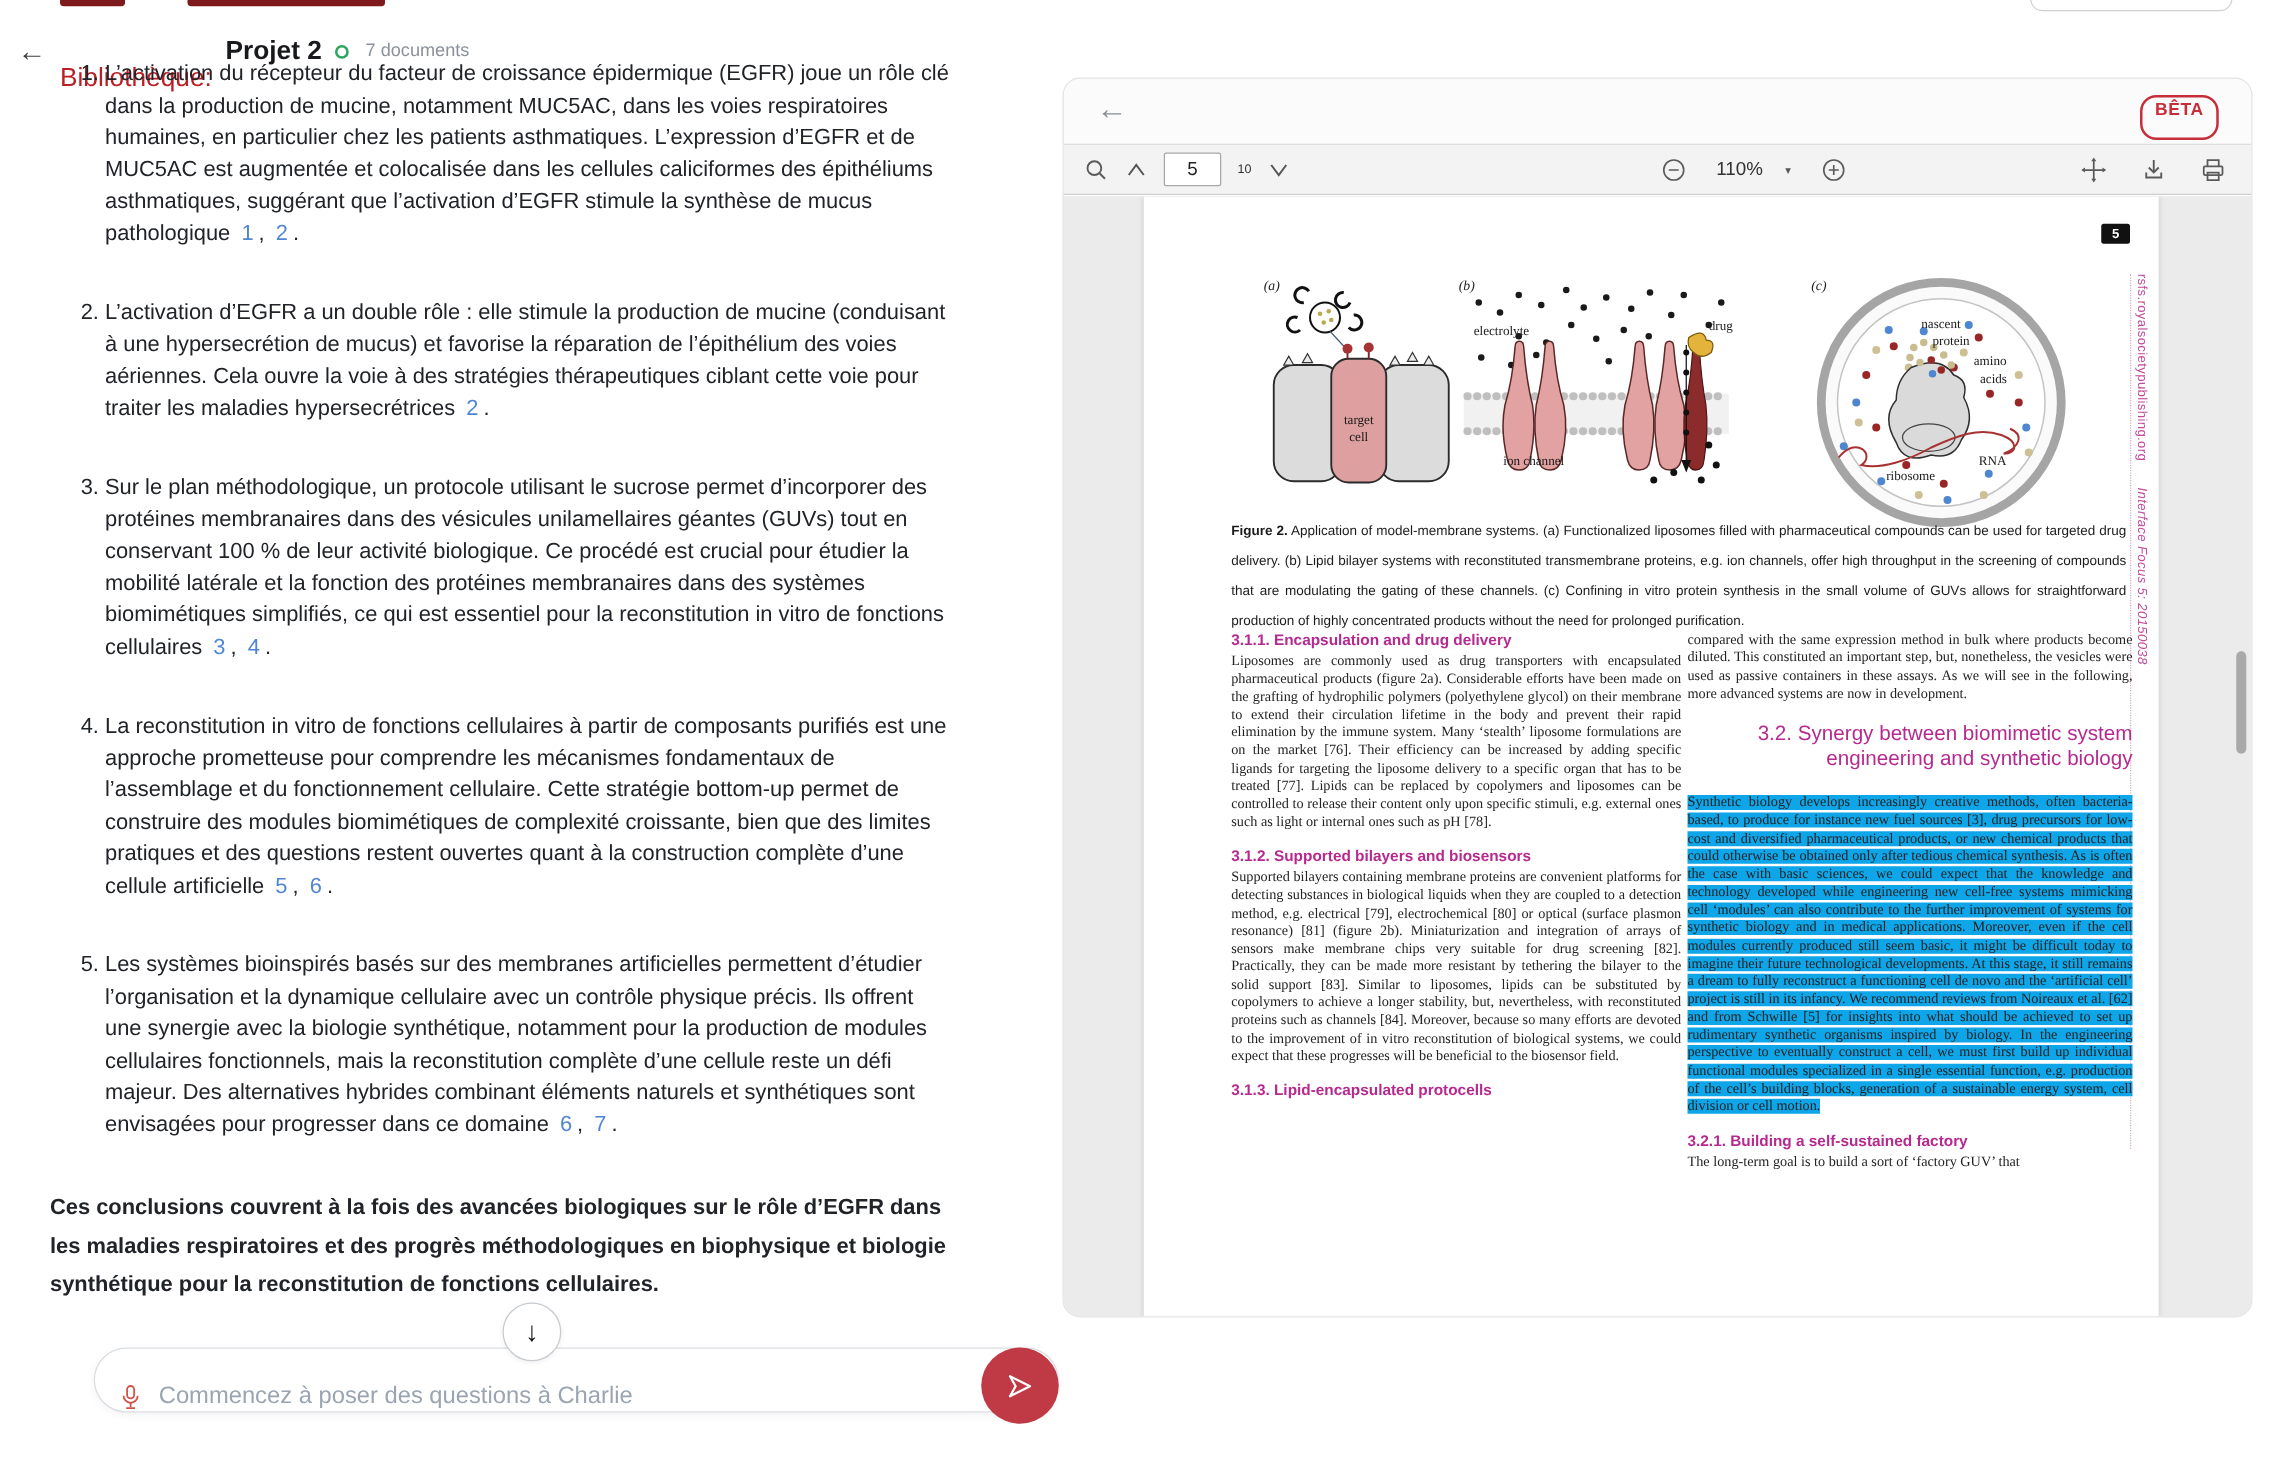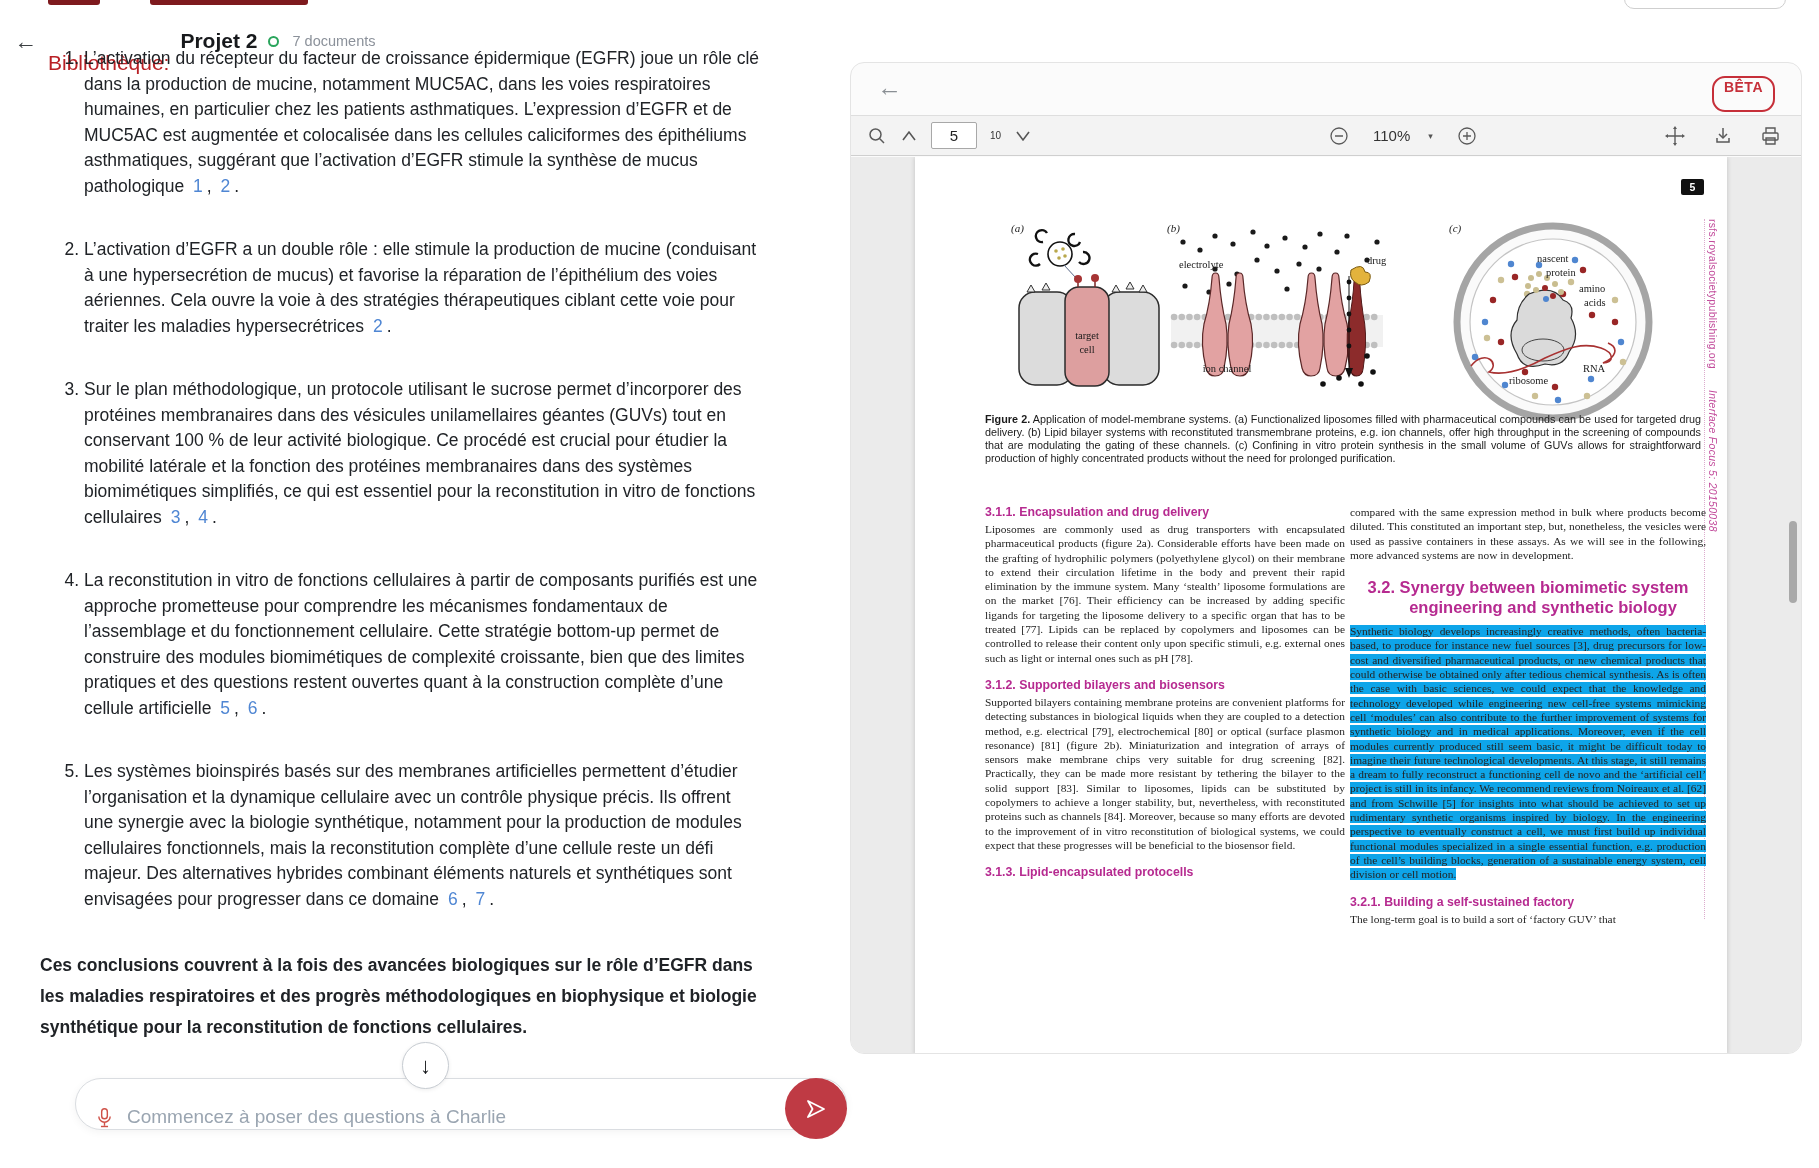--- a/index.html
+++ b/index.html
@@ -72,33 +72,33 @@
   .pdf-scrollbar { position:absolute; right:3px; top:0; bottom:0; width:10px; }
   .pdf-scroll-thumb { position:absolute; top:364px; left:1px; width:8px; height:82px; background:#a9a9a9; border-radius:4px; }
 
   
   .fig-svg { position:absolute; left:0; top:15px; }
   .page-badge { position:absolute; left:766px; top:22px; width:23px; height:16px; background:#111;
     color:#fff; font-size:10.5px; font-weight:bold; display:flex; align-items:center; justify-content:center; border-radius:2px; }
   .journal-side { position:absolute; left:789px; top:62px; height:700px; writing-mode:vertical-rl;
     font-size:10.5px; color:#c24b9b; letter-spacing:.3px; border-left:1px dotted #dcaccd; padding-left:2px; }
   .journal-side .issue { font-style:italic; margin-top:18px; }
-  .fig-caption { position:absolute; left:70px; top:256px; width:716px; font-size:10.8px; line-height:13px;
+  .fig-caption { position:absolute; left:70px; top:256px; width:716px; font-size:10.8px; line-height:24px;
     color:#1b1b1b; text-align:justify; }
   .fig-caption b { font-weight:700; }
   .col { position:absolute; top:348px; font-family:"Liberation Serif", serif; font-size:11.4px;
     line-height:14.3px; color:#232323; text-align:justify; }
   .col-left { left:70px; width:360px; }
   .col-right { left:435px; width:356px; }
   .col p { margin:0 0 2px 0; }
   .sec-h { font-family:"Liberation Sans", sans-serif; color:#b62a90; font-weight:700;
     font-size:12.3px; margin:13px 0 3px 0; text-align:left; line-height:14px; }
   .sec-h.first { margin-top:0; }
-  .sec-h2 { font-family:"Liberation Sans", sans-serif; color:#b62a90; font-weight:700;
-    font-size:16.5px; line-height:20px; margin:15px 0 7px 0; padding-left:30px; text-indent:-30px; text-align:center; }
+  .sec-h2 { font-family:"Liberation Sans", sans-serif; color:#b62a90; font-weight:400;
+    font-size:16.5px; line-height:20px; margin:15px 0 18px 0; padding-left:30px; text-indent:-30px; text-align:right; }
   .hl { background:#0ea5e9; }
 
   .fig-label { font-family:"Liberation Serif", serif; font-style:italic; font-size:11px; fill:#222; }
   .fig-text { font-family:"Liberation Serif", serif; font-size:10.5px; fill:#1a1a1a; }
 </style>
 </head>
 <body>
 
 <div class="top-frag f1"></div>
 <div class="top-frag f2"></div>

